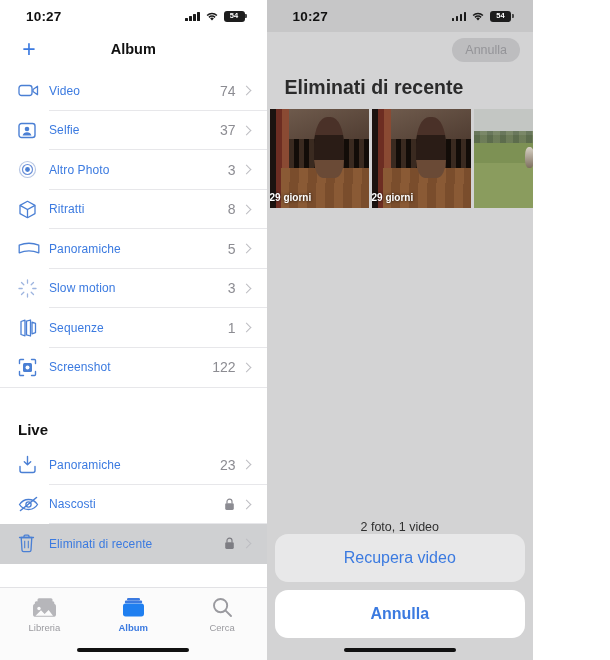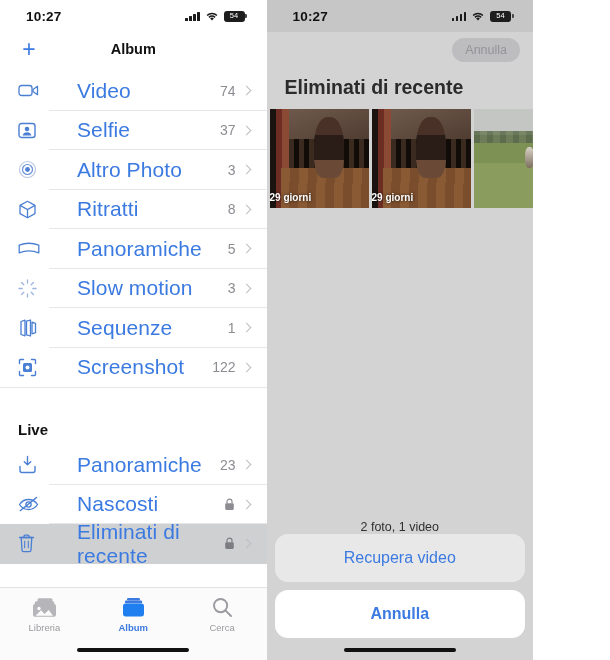--- a/index.html
+++ b/index.html
@@ -27,21 +27,21 @@
   .sig i:nth-child(2) { height: 5.5px; }
   .sig i:nth-child(3) { height: 7.5px; }
   .sig i:nth-child(4) { height: 9.5px; }
   .wifi { position: relative; width: 14px; height: 11px; }
   .wifi svg { display: block; }
   .batt {
     position: relative; width: 21px; height: 11px;
     border-radius: 3px; background: #1d1d1d;
     display: flex; align-items: center; justify-content: center;
   }
-  .batt .num { font-size: 7.5px; font-weight: normal; color: #fff; line-height: 1; }
+  .batt .num { font-size: 7.5px; font-weight: bold; color: #fff; line-height: 1; }
   .batt:after {
     content: ""; position: absolute; right: -2.5px; top: 3.5px;
     width: 2px; height: 4px; border-radius: 0 1px 1px 0; background: #4a4a4a;
   }
 
   
   .left { background: #ffffff; }
   .navbar {
     height: 34px; display: flex; align-items: center;
     position: relative; padding: 0 16px;
@@ -64,21 +64,21 @@
   .row .sep {
     position: absolute; left: 49px; right: 0; bottom: 0;
     height: 1px; background: #e7e7ea;
   }
   .row:last-child .sep { display: none; }
   .ricon {
     width: 31px; flex: 0 0 31px; display: flex;
     align-items: center; justify-content: flex-start; color: #4a7fd4;
   }
   .rlabel {
-    flex: 1; font-size: 21px; color: #3b7ae0; letter-spacing: .1px; margin-left: 28px;
+    flex: 1; font-size: 12px; color: #3b7ae0; letter-spacing: .1px;
   }
   .rcount { font-size: 14px; color: #8c8c92; margin-right: 7px; }
   .chev {
     width: 7px; height: 7px; border-right: 1.6px solid #bdbdc2;
     border-bottom: 1.6px solid #bdbdc2; transform: rotate(-45deg);
     margin-right: 7px; flex: 0 0 auto;
   }
   .lock { margin-right: 8px; display: flex; align-items: center; }
 
   .group-gap { height: 34px; background: #fff; }

